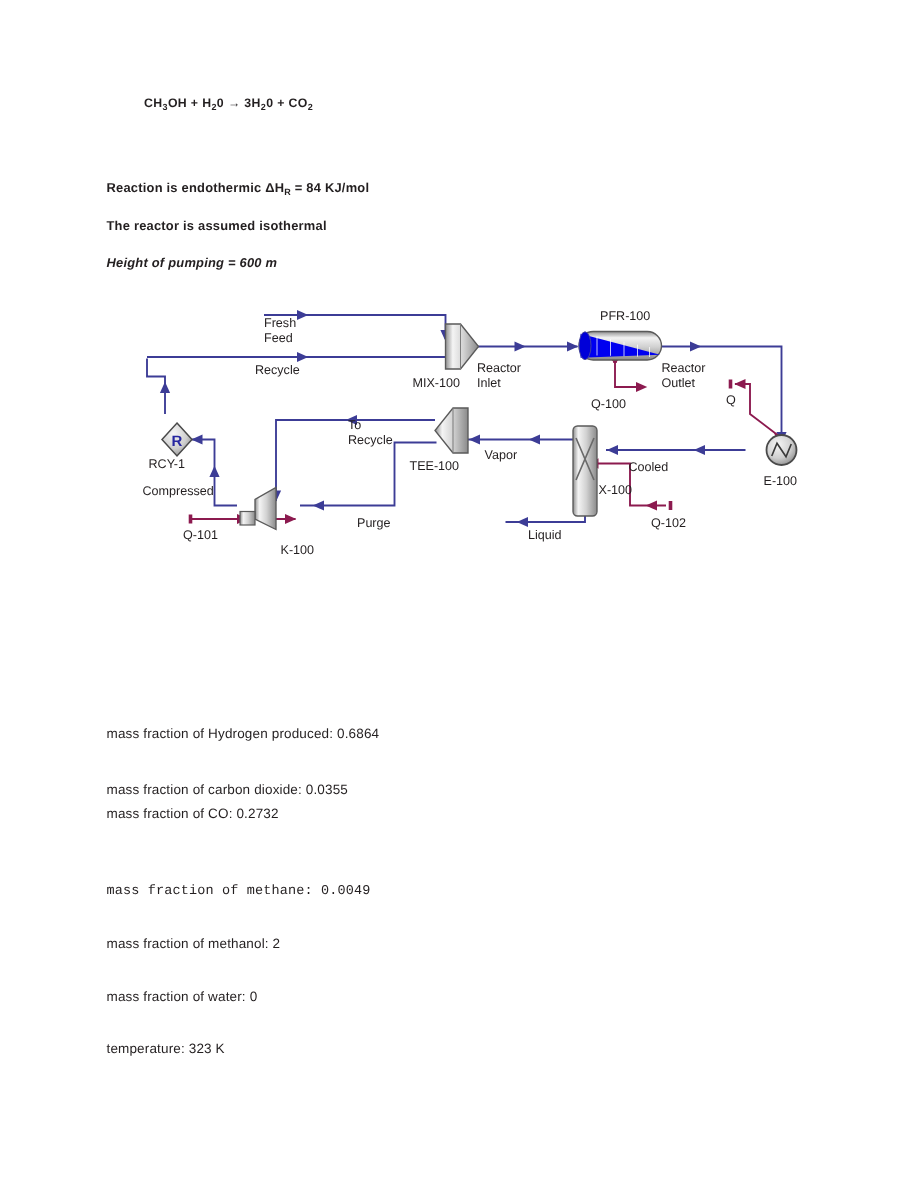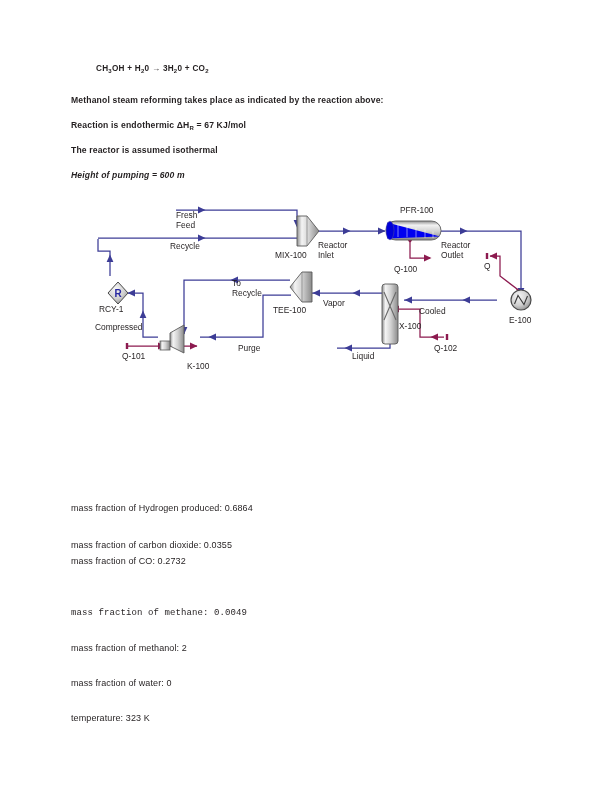--- a/index.html
+++ b/index.html
@@ -71,21 +71,20 @@
 
   
   .result {
     position: absolute;
     left: 71px;
     font-size: 9px;
     letter-spacing: 0.1px;
     font-weight: 500;
     white-space: nowrap;
     color: #231f20;
-    margin-top: 19px;
   }
   .r0 { top: 484px; }
   .r1 { top: 537px; }
   .r2 { top: 521px; }
   .r3 { top: 589px; font-family: Liberation Mono, monospace; }
   .r4 { top: 624px; }
   .r5 { top: 659px; }
   .r6 { top: 694px; }
 </style>
 </head>
@@ -96,24 +95,23 @@
   <div class="equation">
     <span>CH</span><sub>3</sub><span>OH</span>
     <span>+</span>
     <span>H</span><sub>2</sub><span>0</span>
     <span class="arrow-glyph">→</span>
     <span>3H</span><sub>2</sub><span>0</span>
     <span>+</span>
     <span>CO</span><sub>2</sub>
   </div>
 
-  <div class="para p1">Methanol steam reforming takes place as indicated by the reaction above:</div>
 
   <div class="para p2">
-    <span>Reaction is endothermic ΔH</span><sub>R</sub><span> = 67 KJ/mol</span>
+    <span>Reaction is endothermic ΔH</span><sub>R</sub><span> = 84 KJ/mol</span>
   </div>
 
   <div class="para p3">The reactor is assumed isothermal</div>
   <div class="para p4">Height of pumping = 600 m</div>
 
   <div class="pfd">
     <svg width="612" height="200" viewBox="0 0 612 200" xmlns="http://www.w3.org/2000/svg">
       <defs>
         <linearGradient id="metalH" x1="0" y1="0" x2="0" y2="1">
           <stop offset="0%" stop-color="#8f8f8f"></stop>

